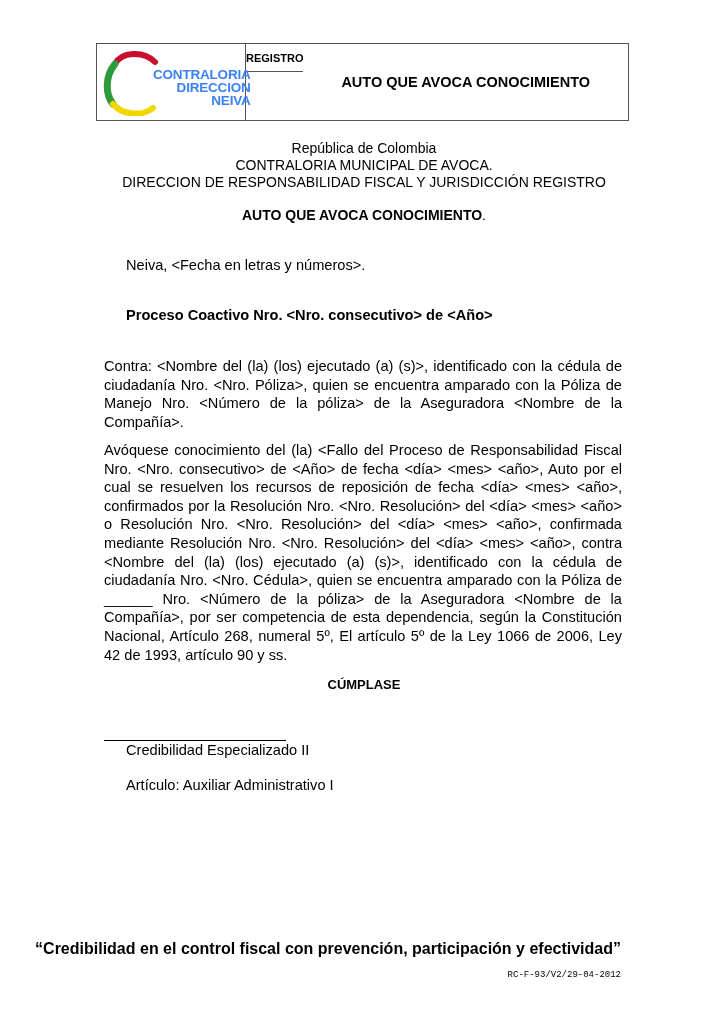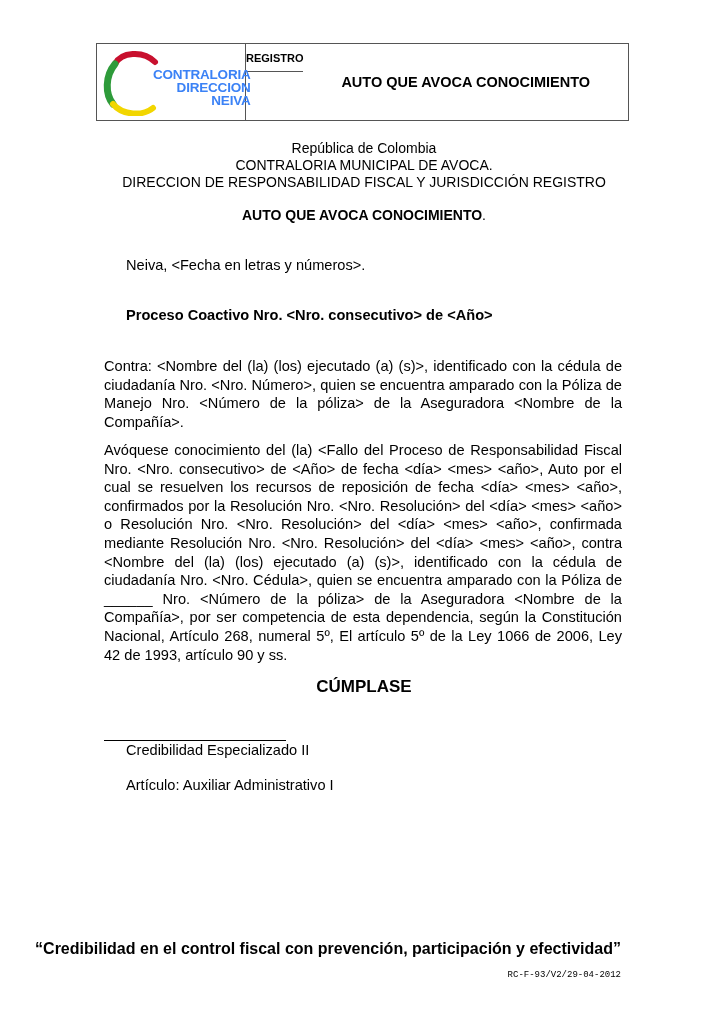--- a/index.html
+++ b/index.html
@@ -53,27 +53,27 @@
 <div class="center" style="top:157px">CONTRALORIA MUNICIPAL DE AVOCA.</div>
 <div class="center" style="top:174px">DIRECCION DE RESPONSABILIDAD FISCAL Y JURISDICCIÓN REGISTRO</div>
 <div class="center" style="top:207px">
   <span class="bold">AUTO QUE AVOCA CONOCIMIENTO</span><span>.</span>
 </div>
 
 <div class="line" style="top:257px">Neiva, &lt;Fecha en letras y números&gt;.</div>
 <div class="line bold" style="top:307px">Proceso Coactivo Nro. &lt;Nro. consecutivo&gt; de &lt;Año&gt;</div>
 
 <div class="para" style="top:357px">
-  <span>Contra: &lt;</span><b>Nombre del (la) (los) ejecutado (a) (s)</b><span>&gt;, identificado con la cédula de ciudadanía Nro. &lt;</span><b>Nro. Número</b><span>&gt;, quien se encuentra amparado con la Póliza de Manejo Nro. &lt;Número de la póliza&gt; de la Aseguradora </span><b>&lt;Nombre de la Compañía</b><span>&gt;.</span>
+  <span>Contra: &lt;</span><b>Nombre del (la) (los) ejecutado (a) (s)</b><span>&gt;, identificado con la cédula de ciudadanía Nro. &lt;</span><b>Nro. Póliza</b><span>&gt;, quien se encuentra amparado con la Póliza de Manejo Nro. &lt;Número de la póliza&gt; de la Aseguradora </span><b>&lt;Nombre de la Compañía</b><span>&gt;.</span>
 </div>
 
 <div class="para" style="top:441px">
   <span>Avóquese conocimiento del (la) &lt;Fallo del Proceso de Responsabilidad Fiscal Nro. &lt;Nro. consecutivo&gt; de &lt;Año&gt; de fecha &lt;día&gt; &lt;mes&gt; &lt;año&gt;, Auto por el cual se resuelven los recursos de reposición de fecha &lt;día&gt; &lt;mes&gt; &lt;año&gt;, confirmados por la Resolución Nro. &lt;Nro. Resolución&gt; del &lt;día&gt; &lt;mes&gt; &lt;año&gt; o Resolución Nro. &lt;Nro. Resolución&gt; del &lt;día&gt; &lt;mes&gt; &lt;año&gt;, confirmada mediante Resolución Nro. &lt;Nro. Resolución&gt; del &lt;día&gt; &lt;mes&gt; &lt;año&gt;, contra </span><b>&lt;Nombre del (la) (los) ejecutado (a) (s)</b><span>&gt;, identificado con la cédula de ciudadanía Nro. </span><b>&lt;Nro. Cédula</b><span>&gt;, quien se encuentra amparado con la Póliza de ______ Nro. &lt;Número de la póliza&gt; de la Aseguradora </span><b>&lt;Nombre de la Compañía</b><span>&gt;, por ser competencia de esta dependencia, según la Constitución Nacional, Artículo 268, numeral 5º, El artículo 5º de la Ley 1066 de 2006, Ley 42 de 1993, artículo 90 y ss.</span>
 </div>
 
-<div class="center bold" style="top:677px; font-size:17px">CÚMPLASE</div>
+<div class="center bold" style="top:677px; font-size:13px">CÚMPLASE</div>
 
 <div class="sig-line"></div>
 <div class="line" style="top:742px">Credibilidad Especializado II</div>
 <div class="line" style="top:777px">Artículo:  Auxiliar Administrativo I</div>
 
 <div class="footer" style="top:940px">“Credibilidad en el control fiscal con prevención, participación y efectividad”</div>
 <div class="code" style="top:970px">RC-F-93/V2/29-04-2012</div>
 
 </body></html>

